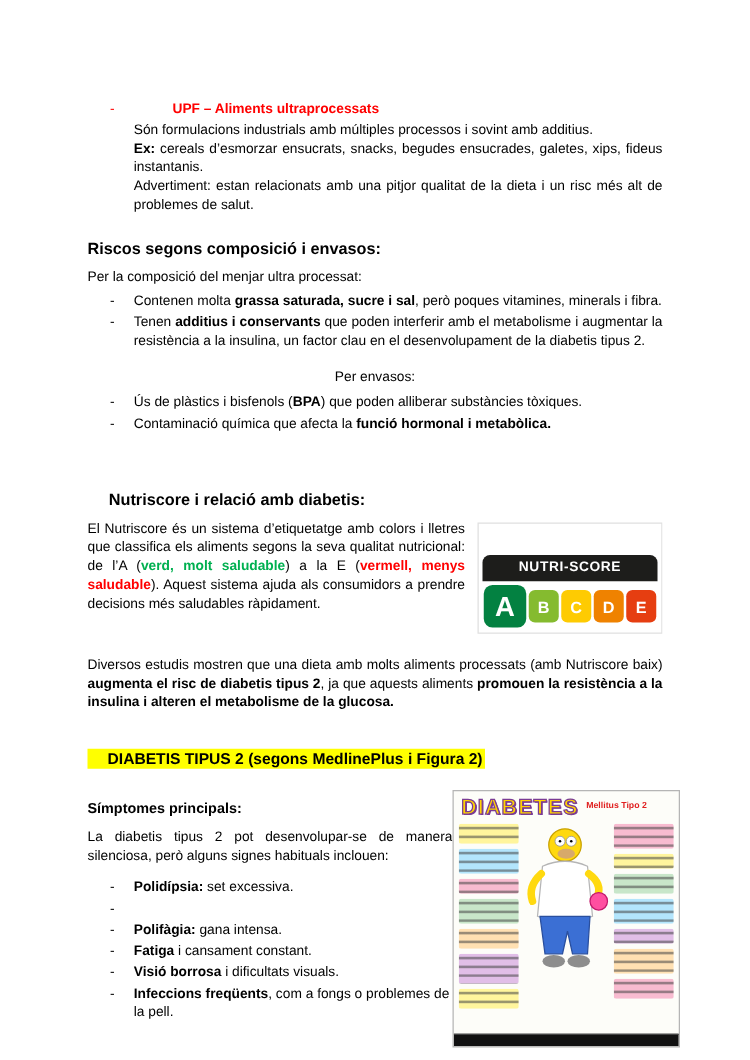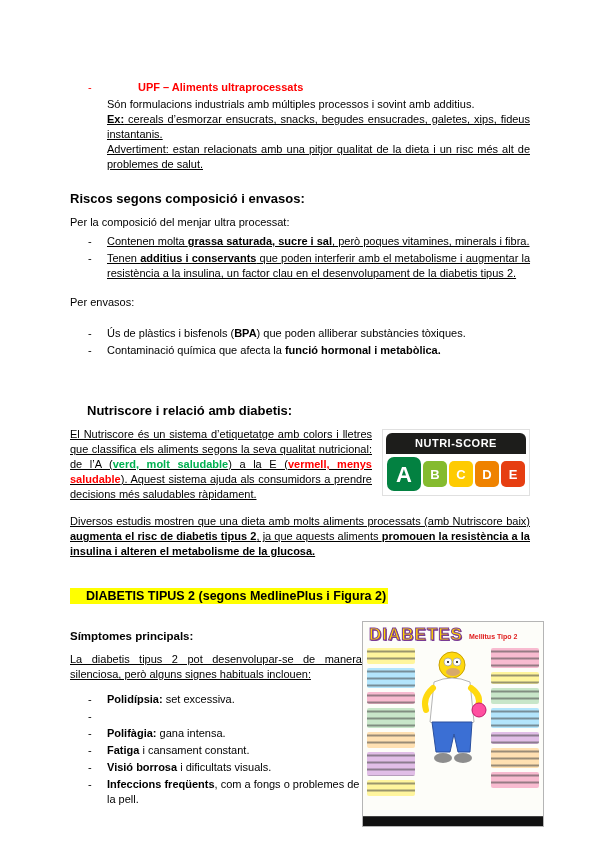--- a/index.html
+++ b/index.html
@@ -4,58 +4,58 @@
 <style>
   html,body{margin:0;padding:0;background:#ffffff;}
   body{
     width:600px;height:848px;overflow:hidden;
     font-family:"Liberation Sans","DejaVu Sans",sans-serif;
     font-size:11px;line-height:15px;color:#000;
   }
   .page{box-sizing:border-box;width:600px;height:848px;padding:80px 70px 20px 70px;position:relative;}
 
   b,.b{font-weight:bold;}
-  .justify{text-align:justify;text-decoration:underline;}
+  .justify{text-align:justify;}
 
   
   .bullet{display:flex;padding-left:18px;margin-bottom:2px;}
   .bmark{flex:0 0 19px;}
   .btext{flex:1;}
 
   .indent{margin-left:37px;}
 
   h2{font-size:13px;line-height:17px;margin:0;}
   .h-riscos{margin:18px 0 8px;}
   .h-nutri{margin:44px 0 8px;padding-left:17px;}
 
   .sub-intro{margin:0 0 4px;}
-  .envasos-intro{margin:14px 0 16px;}
+  .envasos-intro{margin:14px 0 5px;text-align:center;}
 
   
   .ns-wrap{overflow:hidden;}
   .ns-badge{float:right;width:148px;margin:2px 0 6px 10px;border:1px solid #e0e0e0;background:#fff;padding:3px;box-sizing:border-box;}
-  .ns-top{background:#1d1d1b;color:#fff;font-weight:bold;font-size:11px;text-align:center;border-radius:6px 6px 0 0;padding:3px 0;letter-spacing:.5px;}
+  .ns-top{background:#1d1d1b;color:#fff;font-weight:bold;font-size:11px;text-align:center;border-radius:6px 6px 0 0;padding:3px 0;letter-spacing:.5px;margin-top:22px;}
   .ns-row{display:flex;align-items:center;justify-content:center;gap:2px;padding:3px 0 1px;}
   .ns-chip{display:flex;align-items:center;justify-content:center;color:#fff;font-weight:bold;border-radius:5px;width:24px;height:26px;font-size:13px;}
   .ns-chip.big{width:34px;height:34px;font-size:22px;border-radius:7px;}
   .para2{margin:12px 0 0;}
 
   
   .hl-wrap{margin:28px 0 0;}
   .hl-heading{display:inline;font-size:12.5px;font-weight:bold;line-height:18px;padding:1px 2px;}
 
   
   .two-col{position:relative;margin-top:24px;}
   .left-col{width:292px;}
   h3{font-size:11.5px;margin:0 0 8px;}
   .sym-intro{margin:0 0 10px;}
 
   
   .figure{position:absolute;top:-8px;right:-14px;width:182px;height:206px;border:1px solid #b5b5b5;background:#fdfdf9;box-sizing:border-box;overflow:hidden;}
-  .fig-head{display:flex;align-items:flex-end;gap:6px;padding:4px 6px 2px;}
+  .fig-head{display:flex;align-items:flex-start;gap:6px;padding:4px 6px 2px;}
   .fig-title{font-size:17px;line-height:18px;font-weight:bold;color:#ffd400;letter-spacing:1px;
     -webkit-text-stroke:1px #7a3b94;text-shadow:1px 1px 0 #7a3b94;}
   .fig-sub{color:#e02020;font-size:7px;font-weight:bold;}
   .fig-body{display:flex;padding:2px 4px;gap:3px;}
   .fig-col{width:52px;display:flex;flex-direction:column;}
   .fig-center{flex:1;display:flex;align-items:flex-start;justify-content:center;}
   .fig-box{border-radius:2px;margin-bottom:4px;
     background-image:repeating-linear-gradient(180deg,
       rgba(70,70,70,0) 0px, rgba(70,70,70,0) 2px,
       rgba(70,70,70,.55) 3px, rgba(70,70,70,.55) 4px,

